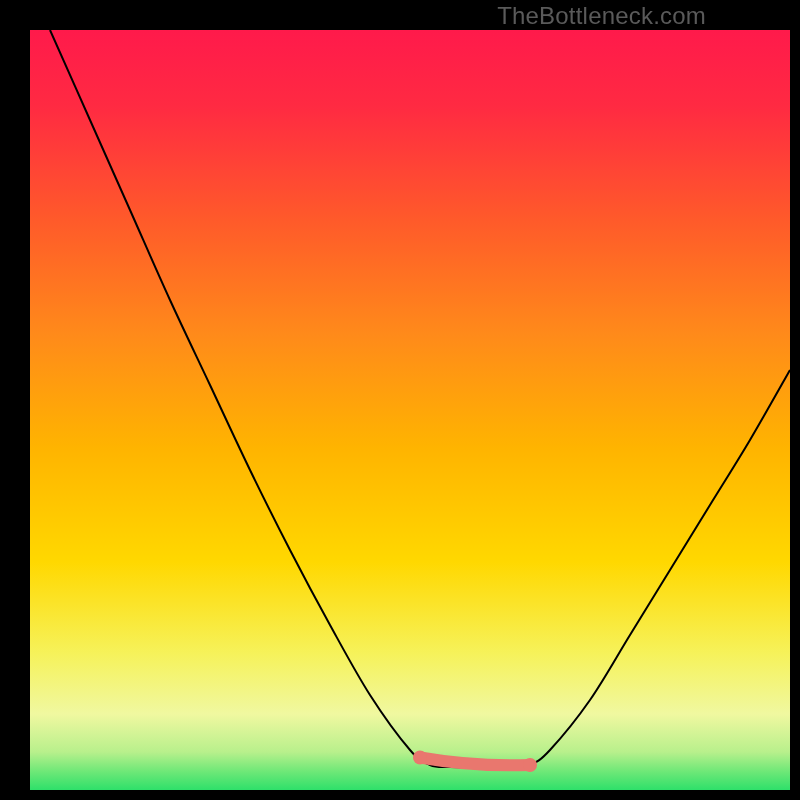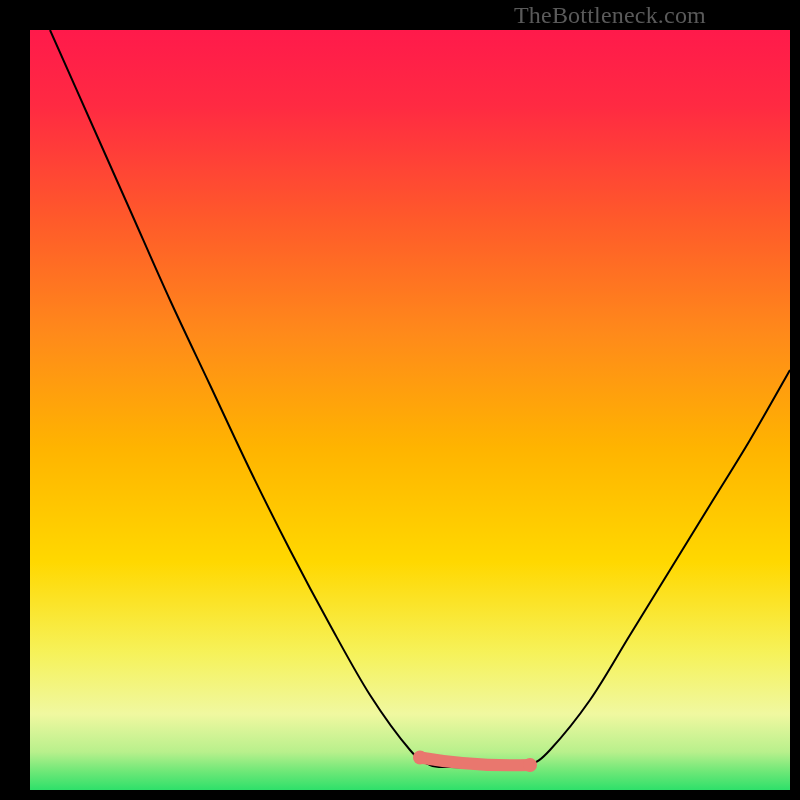--- a/index.html
+++ b/index.html
@@ -9,21 +9,20 @@
     height: 800px;
     background: #000;
     overflow: hidden;
     font-family: Arial, Helvetica, sans-serif;
   }
   .frame {
     position: relative;
     width: 716px;
     height: 800px;
     background: #000;
-    font-family: Liberation Serif, serif;
   }
   .watermark {
     position: absolute;
     top: 2px;
     right: 10px;
     color: #5a5a5a;
     font-size: 24px;
     font-weight: 500;
     letter-spacing: 0.2px;
     z-index: 10;

